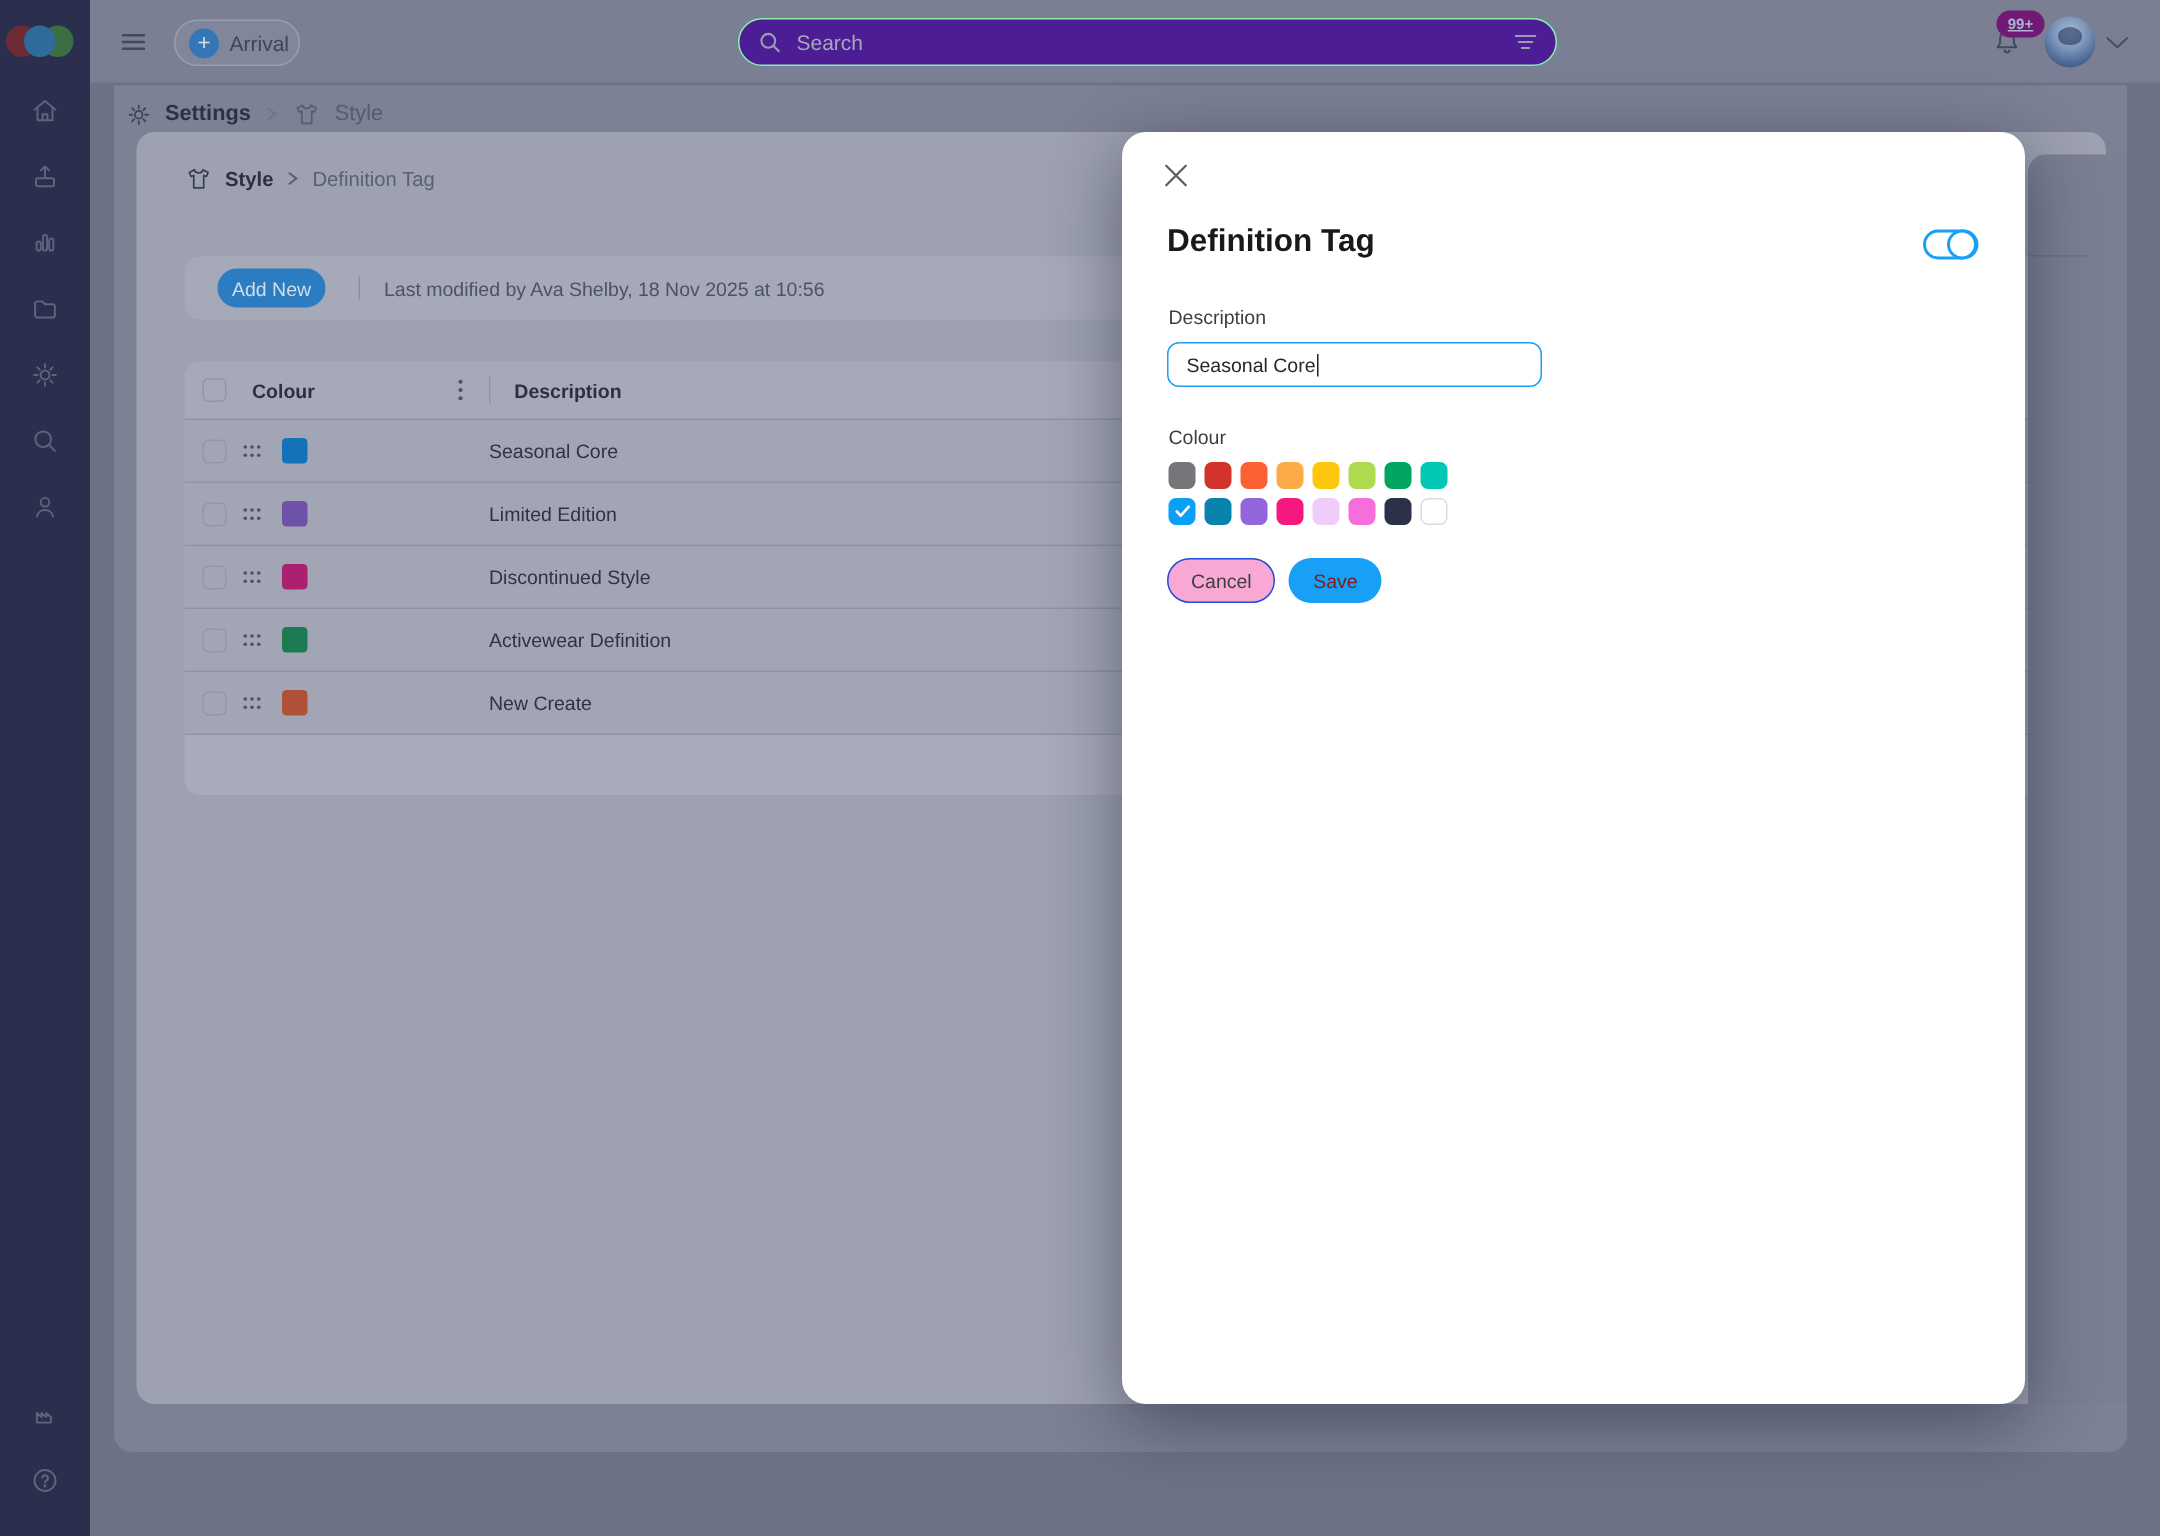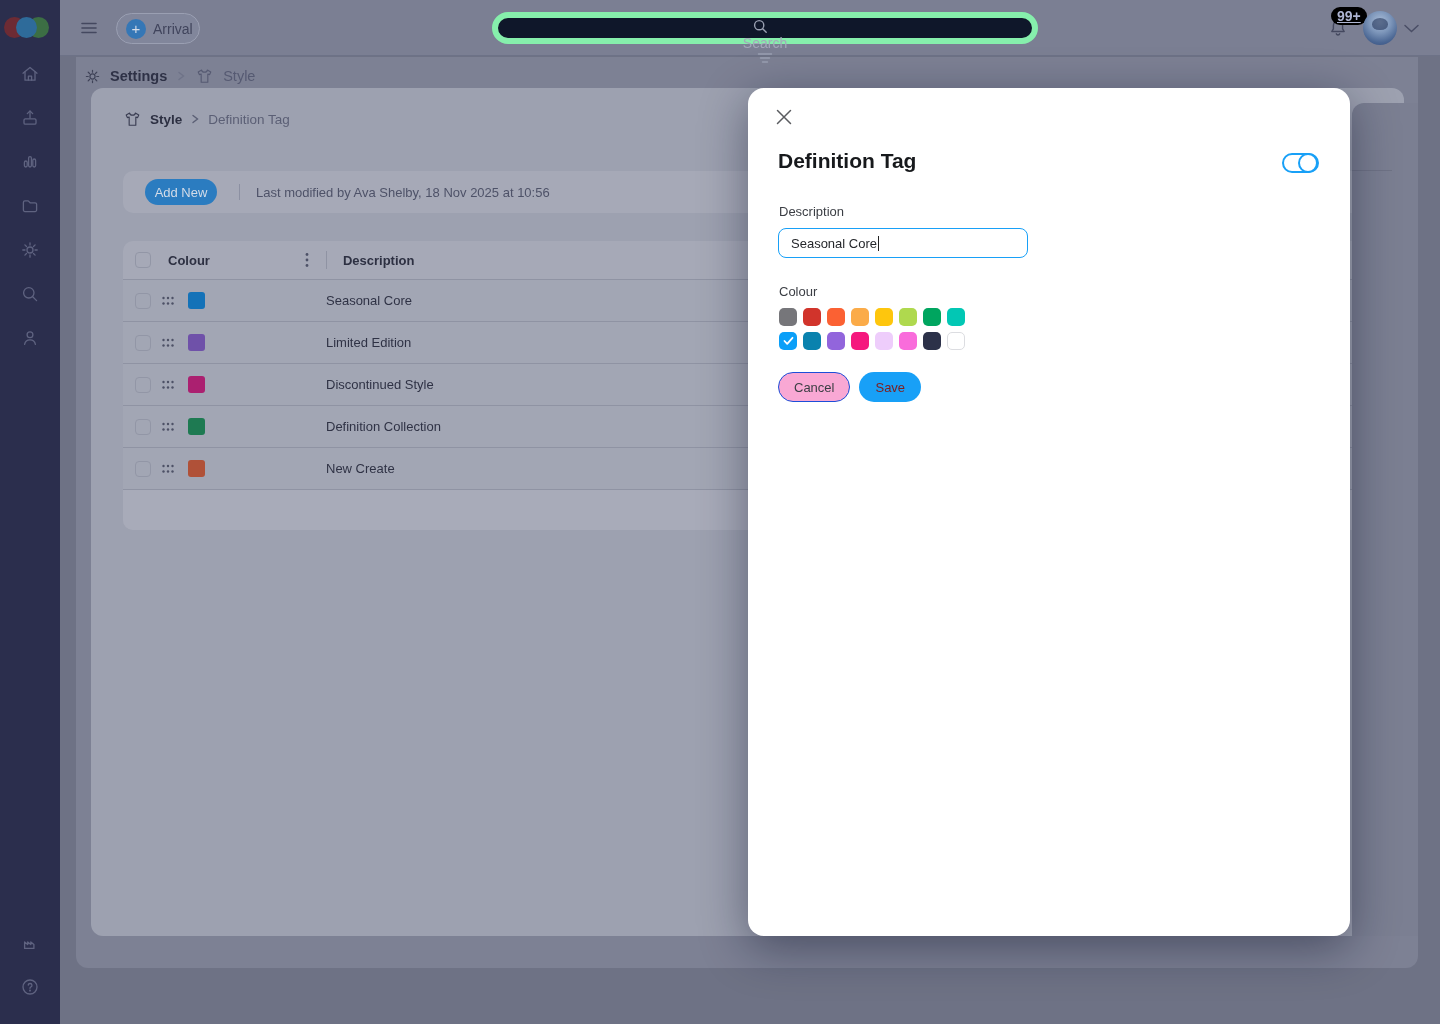--- a/index.html
+++ b/index.html
@@ -15,26 +15,26 @@
   .logo .c-green { left:24px; background:#3c6e44; }
   .logo .c-blue  { left:12px; background:#2e6b9a; }
   .nav-icon { position:absolute; left:20px; width:20px; height:20px; color:#5f6380; cursor:pointer; }
 
   
   .topbar { position:absolute; left:60px; top:0; width:1380px; height:56px; background:#7b7f93; z-index:5; border-bottom:1px solid rgba(52,56,82,.18); }
   .hamburger { position:absolute; left:20px; top:19px; width:18px; height:18px; color:#44485f; cursor:pointer; }
   .create-btn { position:absolute; left:56px; top:13px; width:84px; height:31px; border-radius:16px; background:#81869b; border:1px solid #9a9fb2; display:flex; align-items:center; gap:7px; padding-left:9px; cursor:pointer; }
   .create-btn .plus { width:20px; height:20px; border-radius:50%; background:#3577b6; color:#d6dde8; display:flex; align-items:center; justify-content:center; font-size:15px; line-height:1; }
   .create-btn .lbl { font-size:14px; color:#40445c; }
-  .search-pill { position:absolute; left:432px; top:12px; width:546px; height:32px; border-radius:16px; background:#0f172a; border:6px solid #86efac; display:flex; align-items:center; padding:0 12px; cursor:text;flex-direction:column; }
+  .search-pill { position:absolute; left:432px; top:12px; width:546px; height:32px; border-radius:16px; background:#4c1d95; border:1px solid #86efac; display:flex; align-items:center; padding:0 12px; cursor:text; }
   .search-pill .mag { width:17px; height:17px; color:#9aa0b2; margin-right:9px; }
   .search-pill .ph { font-size:14px; color:#a4a8ba; flex:1; }
   .search-pill .filter { width:16px; height:14px; color:#9aa0b2; cursor:pointer; }
   .bell-wrap { position:absolute; left:1268px; top:18px; width:20px; height:21px; color:#44485f; cursor:pointer; }
-  .badge { position:absolute; left:1271px; top:7px; min-width:32px; height:18px; border-radius:9px; background:#000000; color:#aeb5d2; font-size:14px; font-weight:bold; display:flex; align-items:center; justify-content:center; padding:0 6px;text-decoration:underline; }
+  .badge { position:absolute; left:1271px; top:7px; min-width:32px; height:18px; border-radius:9px; background:#701a75; color:#aeb5d2; font-size:10px; font-weight:bold; display:flex; align-items:center; justify-content:center; padding:0 6px;text-decoration:underline; }
   .avatar { position:absolute; left:1303px; top:11px; width:34px; height:34px; border-radius:50%; cursor:pointer;
             background:radial-gradient(circle at 50% 32%, #a9bdd8 0%, #7d96ba 38%, #4a6693 72%, #32497a 100%); overflow:hidden; }
   .avatar::after { content:""; position:absolute; left:9px; top:7px; width:16px; height:12px; border-radius:50% 50% 45% 45%; background:rgba(28,44,80,.55); }
   .chevron-dn { position:absolute; left:1343px; top:23px; width:17px; height:11px; color:#4a4e66; cursor:pointer; }
 
   
   .wrapper { position:absolute; left:76px; top:57px; width:1342px; height:911px; background:#7d8194; border-radius:0 0 12px 12px; z-index:1; }
   .crumbs-top { position:absolute; left:84px; top:66px; height:20px; display:flex; align-items:center; gap:9px; z-index:2;text-align:center; }
   .crumbs-top .gear { width:17px; height:17px; color:#3f4358; }
   .crumbs-top .b-strong { font-size:14.5px; font-weight:bold; color:#2e3146; cursor:pointer; }
@@ -308,21 +308,21 @@
         <svg viewBox="0 0 14 12" fill="currentColor">
             <circle cx="2.5" cy="3" r="1.2"></circle>
             <circle cx="7" cy="3" r="1.2"></circle>
             <circle cx="11.5" cy="3" r="1.2"></circle>
             <circle cx="2.5" cy="8.5" r="1.2"></circle>
             <circle cx="7" cy="8.5" r="1.2"></circle>
             <circle cx="11.5" cy="8.5" r="1.2"></circle>
           </svg>
       </span>
       <span class="swatch-s" style="background: rgb(30, 122, 82);"></span>
-      <span class="desc-cell">Definition Collection</span>
+      <span class="desc-cell">Activewear Definition</span>
     </div>
     <div class="trow">
       <span class="cb"></span>
       <span class="drag">
         <svg viewBox="0 0 14 12" fill="currentColor">
             <circle cx="2.5" cy="3" r="1.2"></circle>
             <circle cx="7" cy="3" r="1.2"></circle>
             <circle cx="11.5" cy="3" r="1.2"></circle>
             <circle cx="2.5" cy="8.5" r="1.2"></circle>
             <circle cx="7" cy="8.5" r="1.2"></circle>

